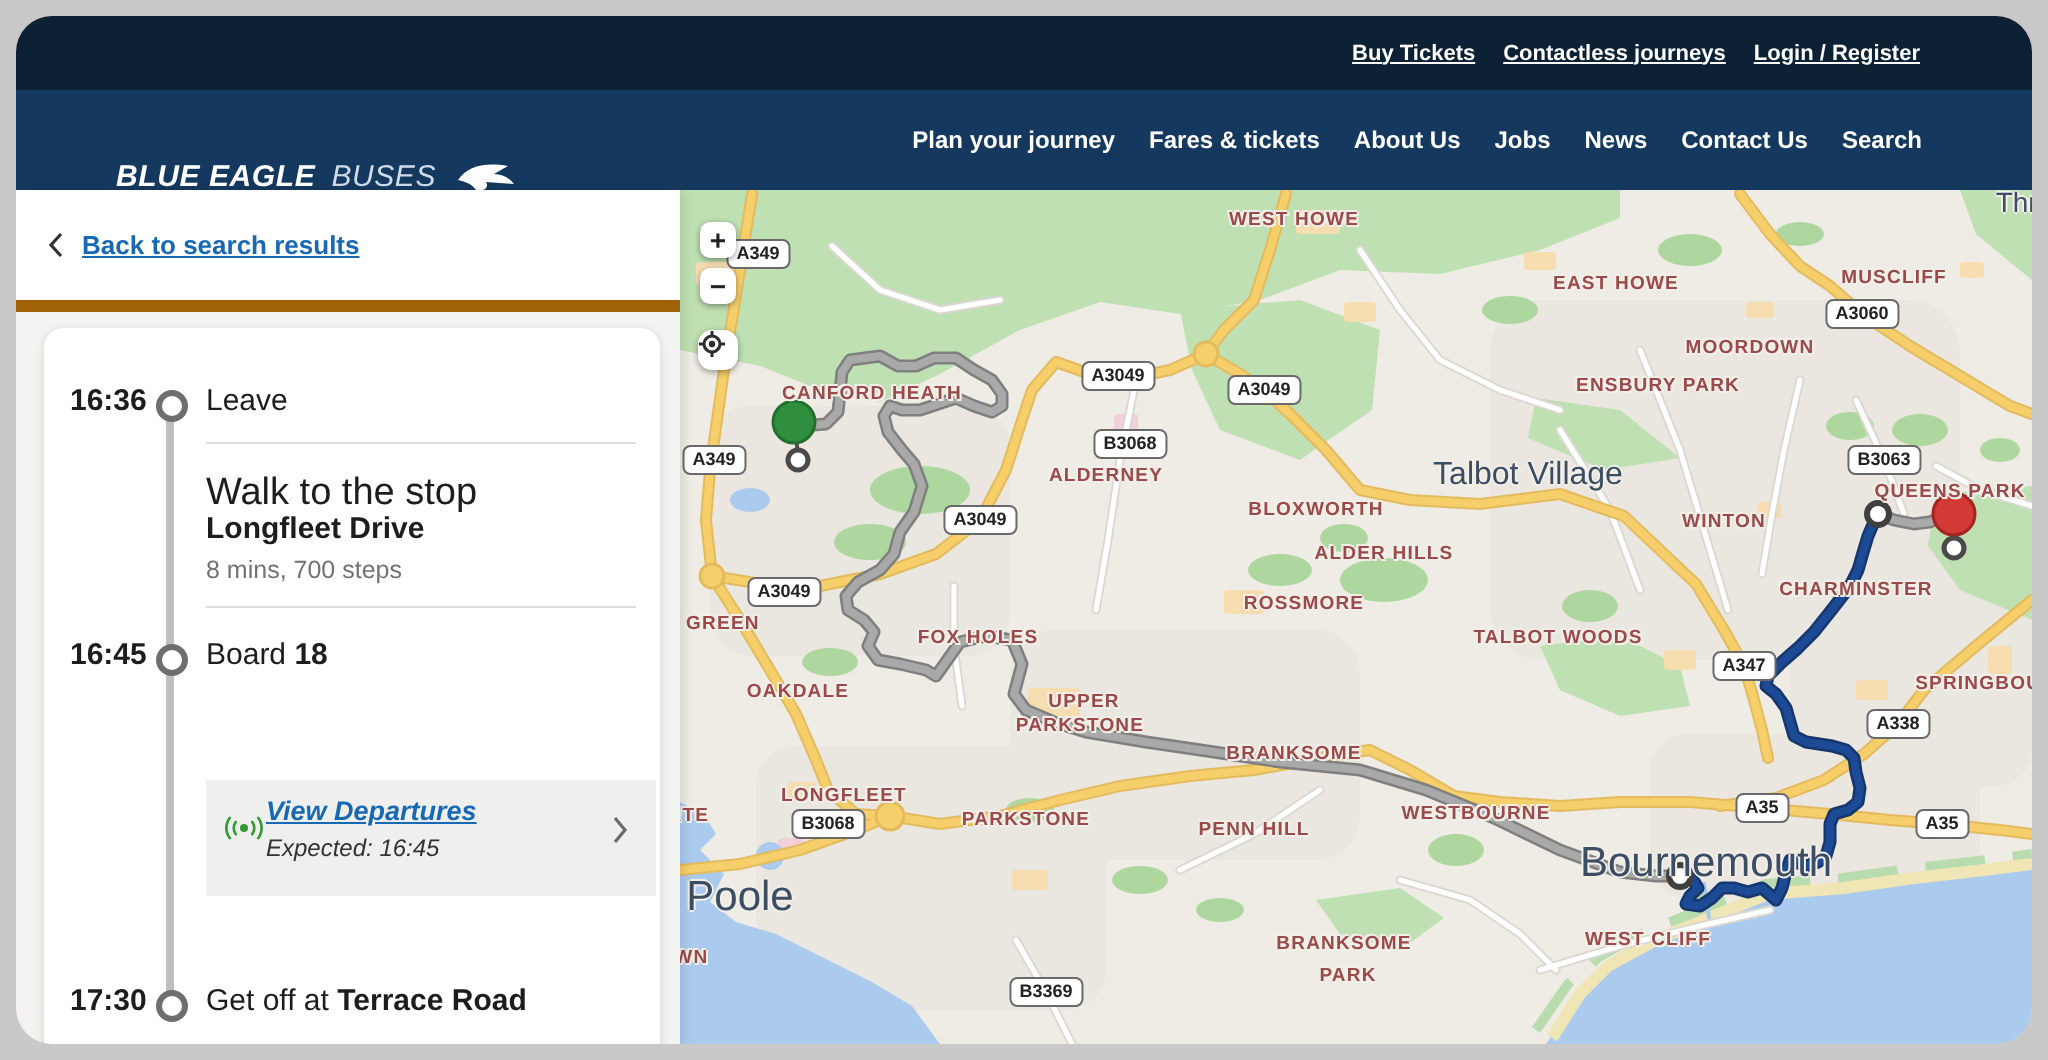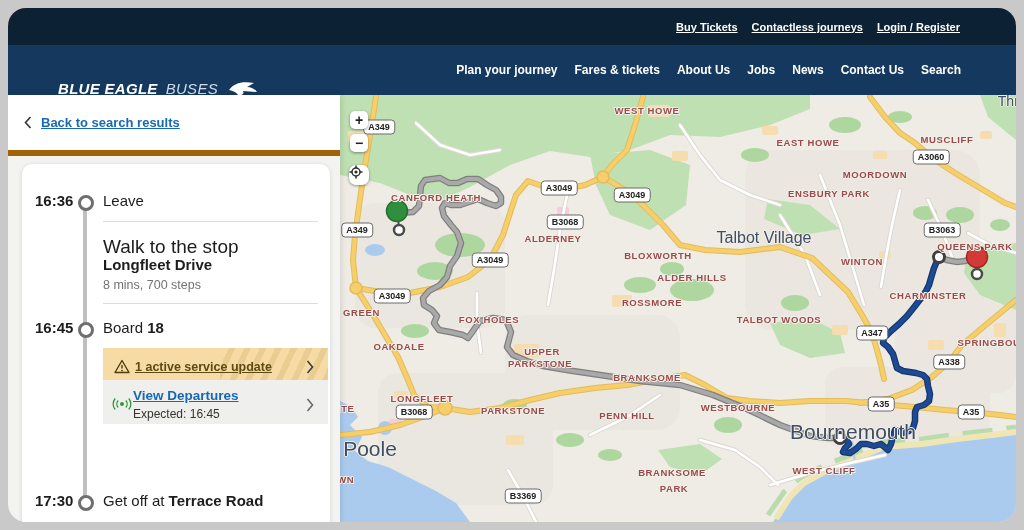--- a/index.html
+++ b/index.html
@@ -31,21 +31,21 @@
   .walk-l1{position:absolute;left:81px;top:72px;font-size:19px;color:#1d1d1d;}
   .walk-stop{position:absolute;left:81px;top:92px;font-size:15px;font-weight:bold;color:#1d1d1d;}
   .walk-meta{position:absolute;left:81px;top:114px;font-size:12.5px;color:#727272;}
 
   #alert-banner{position:absolute;left:81px;top:184px;width:225px;height:38px;background:#f6dca4;display:flex;align-items:center;cursor:pointer;overflow:hidden;}
   #alert-banner .stripes{position:absolute;left:52%;top:0;right:0;bottom:0;background:repeating-linear-gradient(115deg,rgba(255,255,255,0) 0 8px,rgba(140,95,10,.12) 8px 14px);}
   #alert-text{margin-left:32px;font-size:12.5px;font-weight:bold;color:#5e4a14;text-decoration:underline;position:relative;}
   #alert-banner .warn{position:absolute;left:11px;top:11px;}
   #alert-banner .chev{position:absolute;right:14px;top:12px;}
 
-  #dep-box{position:absolute;left:81px;top:216px;width:225px;height:44px;background:#efefee;cursor:pointer;}
+  #dep-box{position:absolute;left:81px;top:226px;width:225px;height:58px;background:#efefee;cursor:pointer;font-style:italic;}
   #dep-link{position:absolute;left:30px;top:8px;font-size:13.5px;font-weight:bold;color:#1769b5;text-decoration:underline;}
   #dep-expected{position:absolute;left:30px;top:27px;font-size:12px;color:#333;}
   #dep-box .live{position:absolute;left:9px;top:16px;}
   #dep-box .chev{position:absolute;right:14px;top:18px;}
 
   
   #map{position:relative;flex:1;background:#efece5;overflow:hidden;}
   #map svg{position:absolute;left:0;top:0;}
   .area-label{position:absolute;transform:translate(-50%,-50%);font-size:9.5px;font-weight:bold;color:#9a4a4a;letter-spacing:.6px;white-space:nowrap;pointer-events:none;
     text-shadow:1px 0 0 #f2efe9,-1px 0 0 #f2efe9,0 1px 0 #f2efe9,0 -1px 0 #f2efe9,1px 1px 0 #f2efe9,-1px -1px 0 #f2efe9;}
@@ -111,36 +111,20 @@
         <div class="walk-l1">Walk to the stop</div>
         <div class="walk-stop">Longfleet Drive</div>
         <div class="walk-meta">8 mins, 700 steps</div>
 
         <div class="divider" style="top:139px;"></div>
 
         <div class="tl-time" style="top:155px;">16:45</div>
         <div class="tl-dot" style="top:158px;"></div>
         <div class="step-title" style="top:155px;"><span>Board </span><strong>18</strong></div>
 
-        <div id="alert-banner">
-          <span class="stripes"></span>
-          <span class="warn">
-            <svg width="16" height="15" viewBox="0 0 16 15">
-                <path d="M8 1.5 L15 13.5 L1 13.5 Z" fill="none" stroke="#4f3e10" stroke-width="1.4" stroke-linejoin="round"></path>
-                <line x1="8" y1="6" x2="8" y2="9.4" stroke="#4f3e10" stroke-width="1.4"></line>
-                <circle cx="8" cy="11.6" r="0.9" fill="#4f3e10"></circle>
-              </svg>
-          </span>
-          <span id="alert-text">1 active service update</span>
-          <span class="chev">
-            <svg width="8" height="14" viewBox="0 0 8 14">
-                <polyline points="1.5,1 6.5,7 1.5,13" fill="none" stroke="#3c3c3c" stroke-width="1.6"></polyline>
-              </svg>
-          </span>
-        </div>
 
         <div id="dep-box">
           <span class="live">
             <svg width="20" height="16" viewBox="0 0 20 16">
                 <circle cx="10" cy="8" r="2" fill="#2f9a33"></circle>
                 <path d="M6.2 4.5 A5.2 5.2 0 0 0 6.2 11.5" fill="none" stroke="#2f9a33" stroke-width="1.3"></path>
                 <path d="M3.2 2.5 A8.5 8.5 0 0 0 3.2 13.5" fill="none" stroke="#2f9a33" stroke-width="1.3"></path>
                 <path d="M13.8 4.5 A5.2 5.2 0 0 1 13.8 11.5" fill="none" stroke="#2f9a33" stroke-width="1.3"></path>
                 <path d="M16.8 2.5 A8.5 8.5 0 0 1 16.8 13.5" fill="none" stroke="#2f9a33" stroke-width="1.3"></path>
               </svg>

